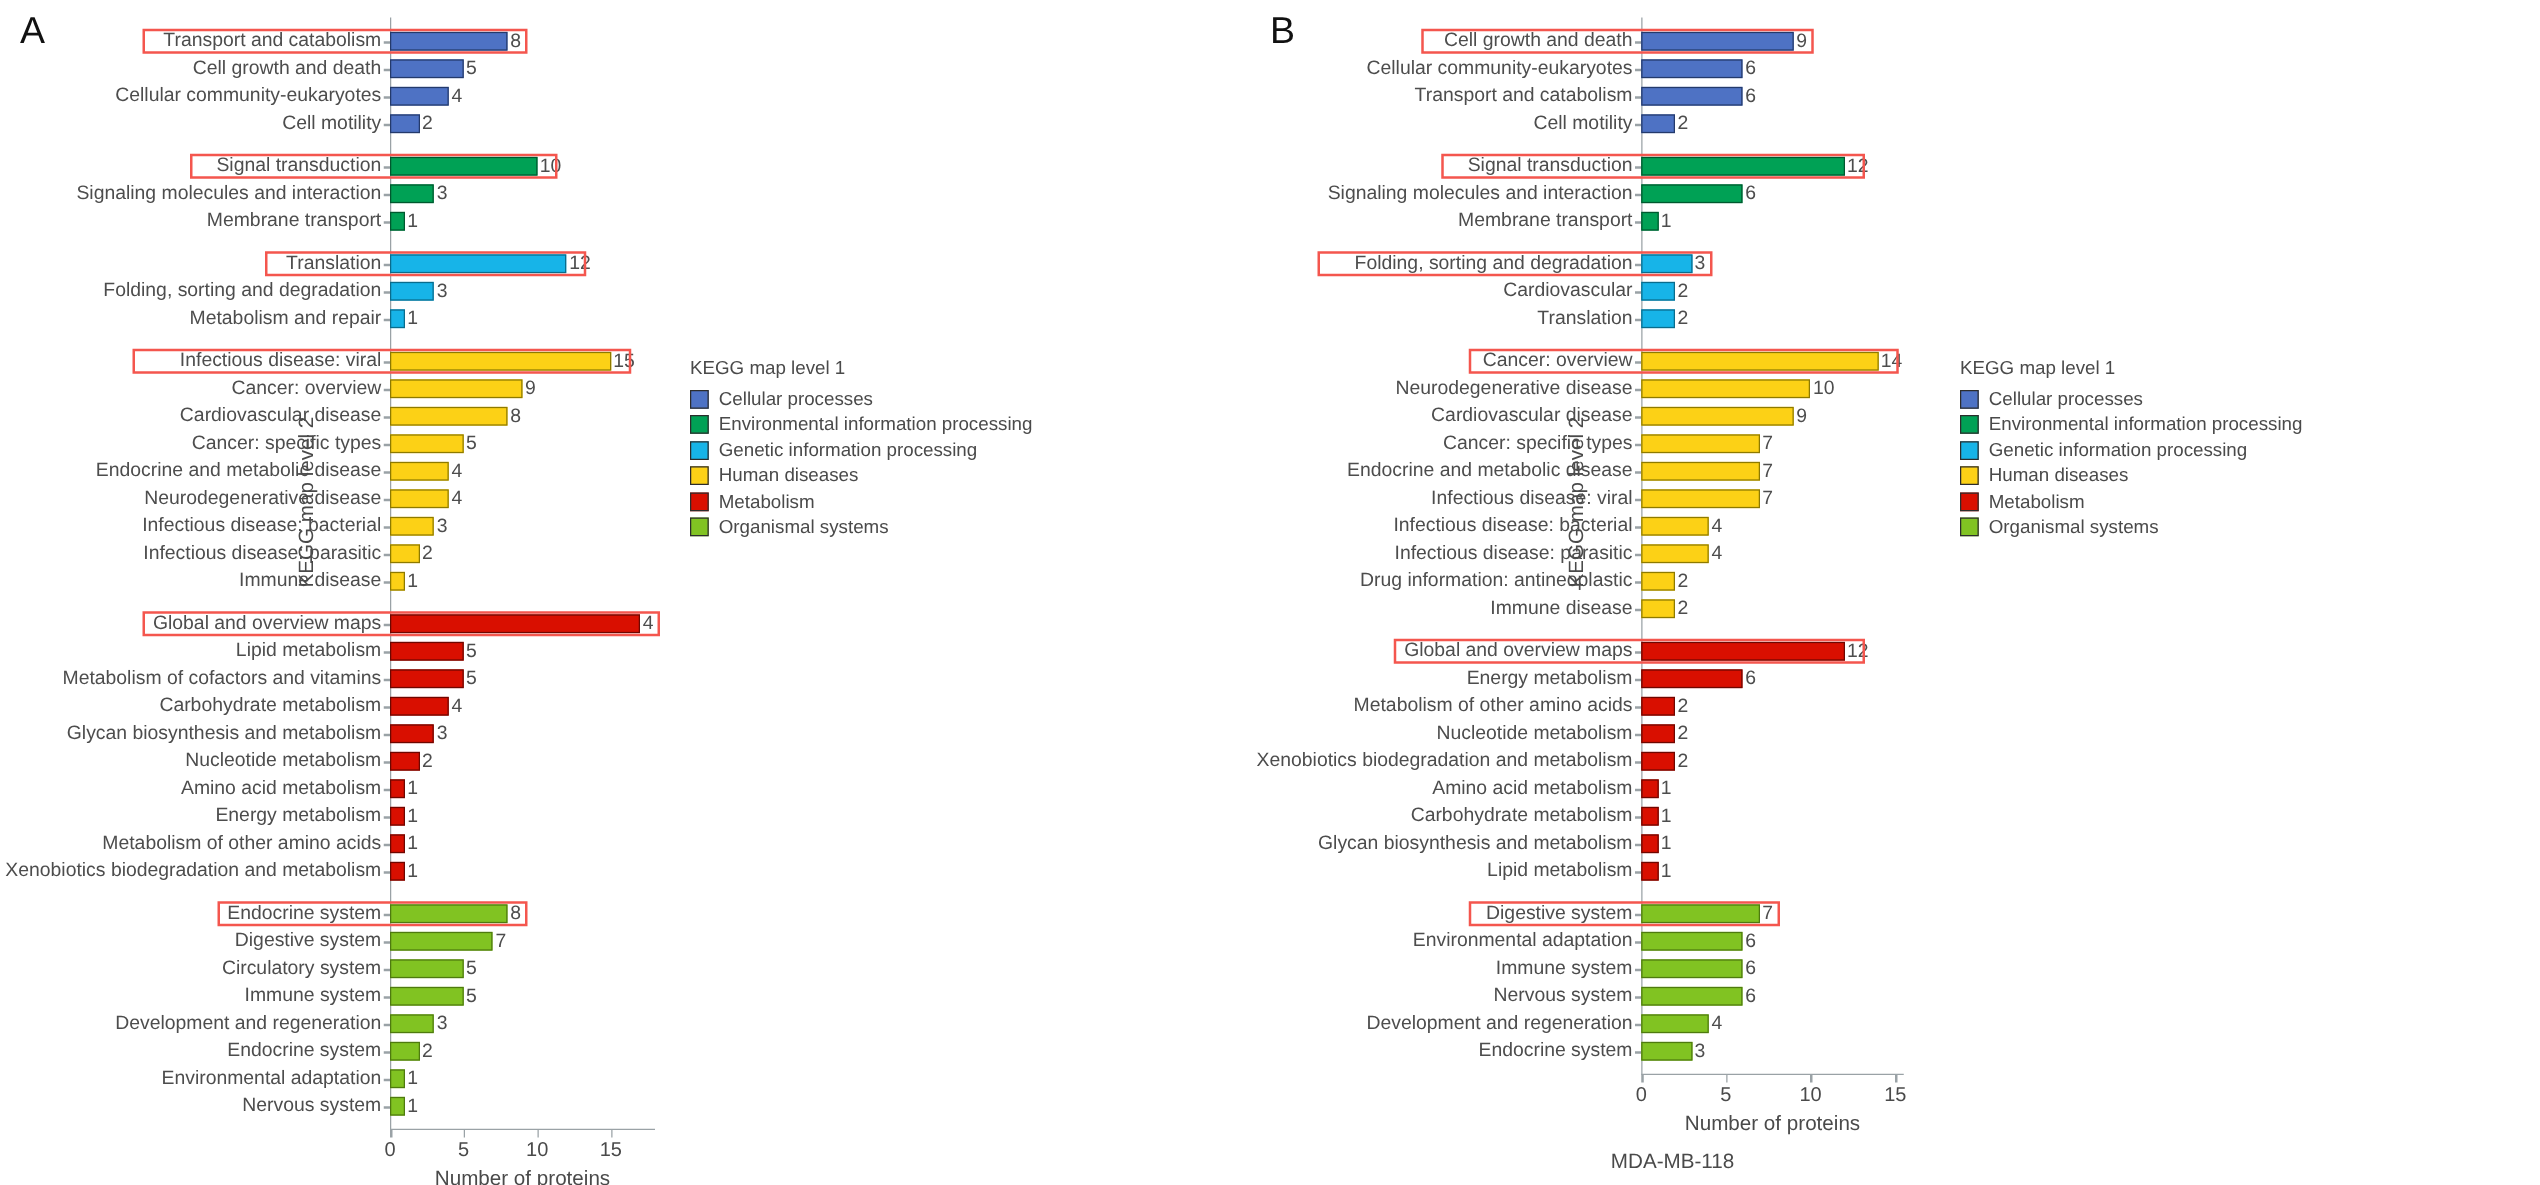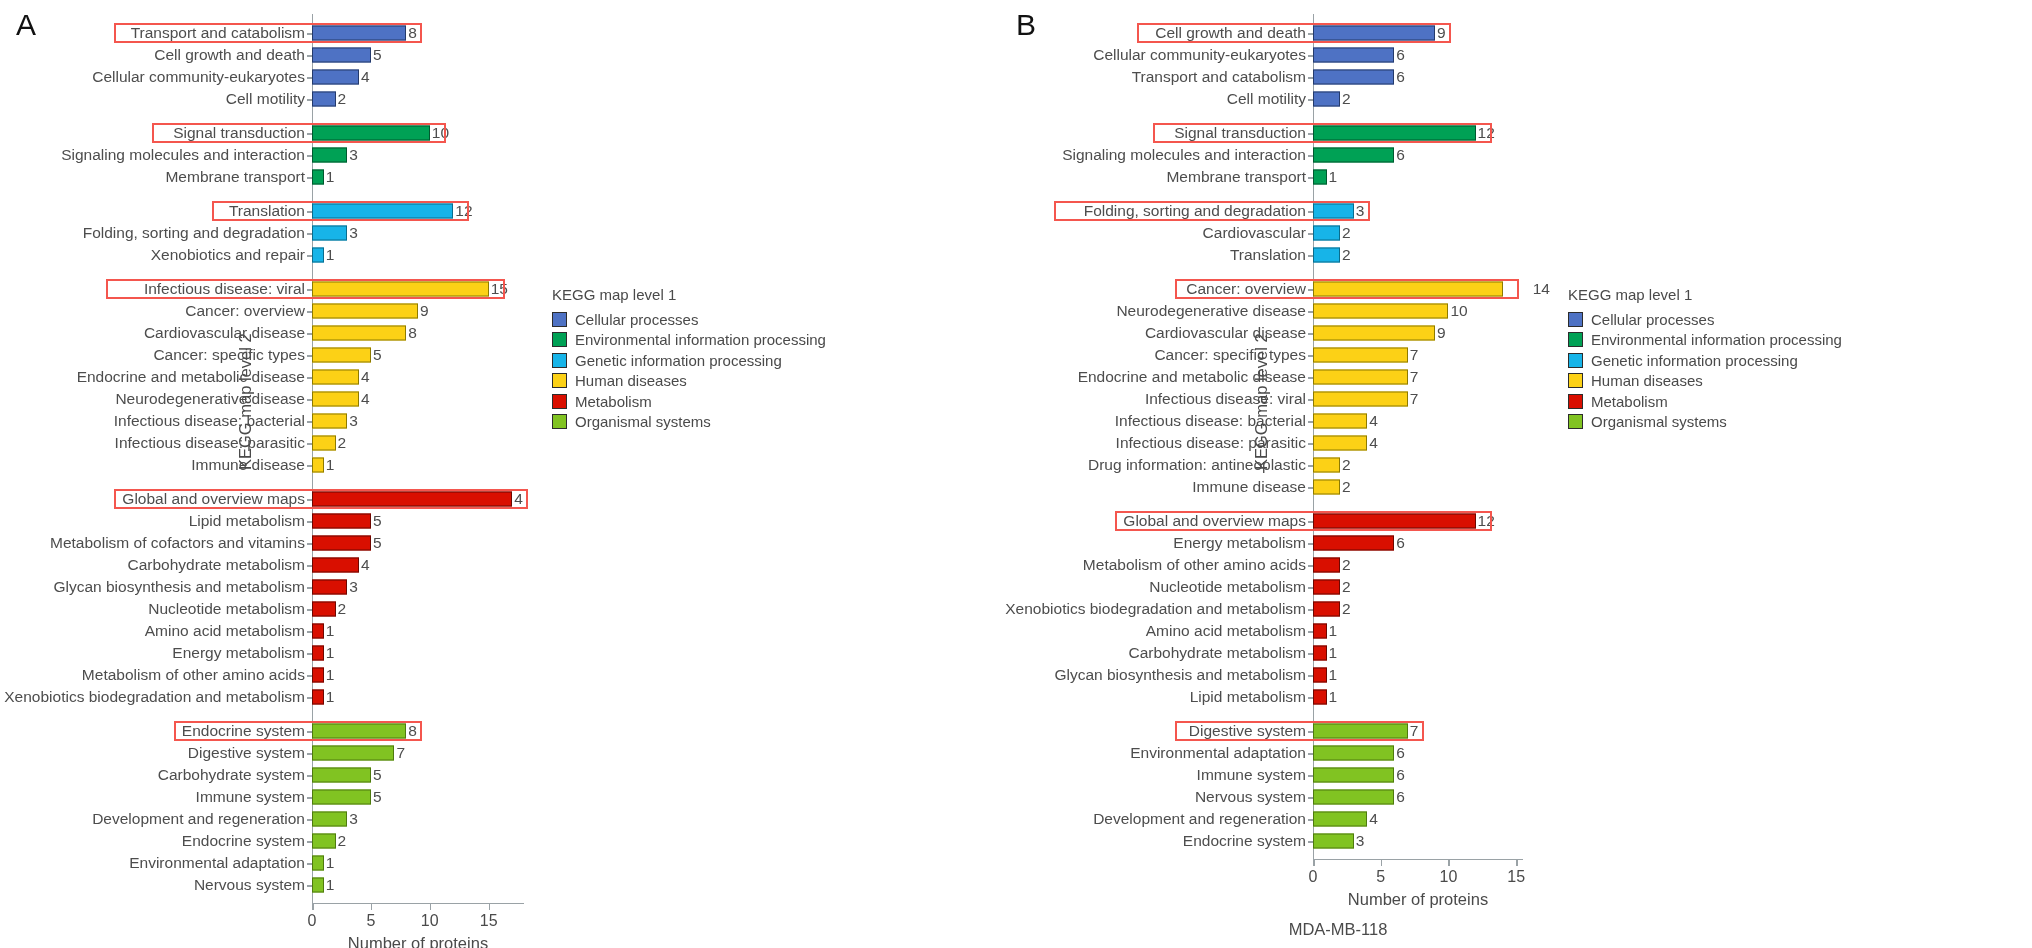--- a/index.html
+++ b/index.html
@@ -211,21 +211,21 @@
       </div>
       <div class="highlight-box" style="left: -99.6px; top: 187px; width: 256.933px; height: 20px; border-color: rgb(244, 86, 78);"></div>
       <div class="row" style="top: 208px; width: 212px;">
         <div class="tickmark"></div>
         <div class="row-label">Folding, sorting and degradation</div>
         <div class="bar" style="width: 35.3333px; background: rgb(23, 180, 232); border-color: rgb(10, 108, 140);"></div>
         <div class="bar-value" style="left: 37.3333px;">3</div>
       </div>
       <div class="row" style="top: 230px; width: 212px;">
         <div class="tickmark"></div>
-        <div class="row-label">Xenobiotics and repair</div>
+        <div class="row-label">Metabolism and repair</div>
         <div class="bar" style="width: 11.7778px; background: rgb(23, 180, 232); border-color: rgb(10, 108, 140);"></div>
         <div class="bar-value" style="left: 13.7778px;">1</div>
       </div>
       <div class="row" style="top: 264px; width: 212px;">
         <div class="tickmark"></div>
         <div class="row-label">Infectious disease: viral</div>
         <div class="bar" style="width: 176.667px; background: rgb(252, 209, 22); border-color: rgb(141, 122, 0);"></div>
         <div class="bar-value" style="left: 178.667px;">15</div>
       </div>
       <div class="highlight-box" style="left: -206px; top: 265px; width: 398.667px; height: 20px; border-color: rgb(244, 86, 78);"></div>
@@ -346,21 +346,21 @@
       </div>
       <div class="highlight-box" style="left: -137.6px; top: 707px; width: 247.822px; height: 20px; border-color: rgb(244, 86, 78);"></div>
       <div class="row" style="top: 728px; width: 212px;">
         <div class="tickmark"></div>
         <div class="row-label">Digestive system</div>
         <div class="bar" style="width: 82.4444px; background: rgb(129, 195, 34); border-color: rgb(78, 122, 15);"></div>
         <div class="bar-value" style="left: 84.4444px;">7</div>
       </div>
       <div class="row" style="top: 750px; width: 212px;">
         <div class="tickmark"></div>
-        <div class="row-label">Carbohydrate system</div>
+        <div class="row-label">Circulatory system</div>
         <div class="bar" style="width: 58.8889px; background: rgb(129, 195, 34); border-color: rgb(78, 122, 15);"></div>
         <div class="bar-value" style="left: 60.8889px;">5</div>
       </div>
       <div class="row" style="top: 772px; width: 212px;">
         <div class="tickmark"></div>
         <div class="row-label">Immune system</div>
         <div class="bar" style="width: 58.8889px; background: rgb(129, 195, 34); border-color: rgb(78, 122, 15);"></div>
         <div class="bar-value" style="left: 60.8889px;">5</div>
       </div>
       <div class="row" style="top: 794px; width: 212px;">
@@ -494,21 +494,21 @@
       <div class="row" style="top: 230px; width: 210px;">
         <div class="tickmark"></div>
         <div class="row-label">Translation</div>
         <div class="bar" style="width: 27.0968px; background: rgb(23, 180, 232); border-color: rgb(10, 108, 140);"></div>
         <div class="bar-value" style="left: 29.0968px;">2</div>
       </div>
       <div class="row" style="top: 264px; width: 210px;">
         <div class="tickmark"></div>
         <div class="row-label">Cancer: overview</div>
         <div class="bar" style="width: 189.677px; background: rgb(252, 209, 22); border-color: rgb(141, 122, 0);"></div>
-        <div class="bar-value" style="left: 191.677px; margin-left: 28px;">14</div>
+        <div class="bar-value" style="left: 191.677px;">14</div>
       </div>
       <div class="highlight-box" style="left: -137.6px; top: 265px; width: 343.277px; height: 20px; border-color: rgb(244, 86, 78);"></div>
       <div class="row" style="top: 286px; width: 210px;">
         <div class="tickmark"></div>
         <div class="row-label">Neurodegenerative disease</div>
         <div class="bar" style="width: 135.484px; background: rgb(252, 209, 22); border-color: rgb(141, 122, 0);"></div>
         <div class="bar-value" style="left: 137.484px;">10</div>
       </div>
       <div class="row" style="top: 308px; width: 210px;">
         <div class="tickmark"></div>

